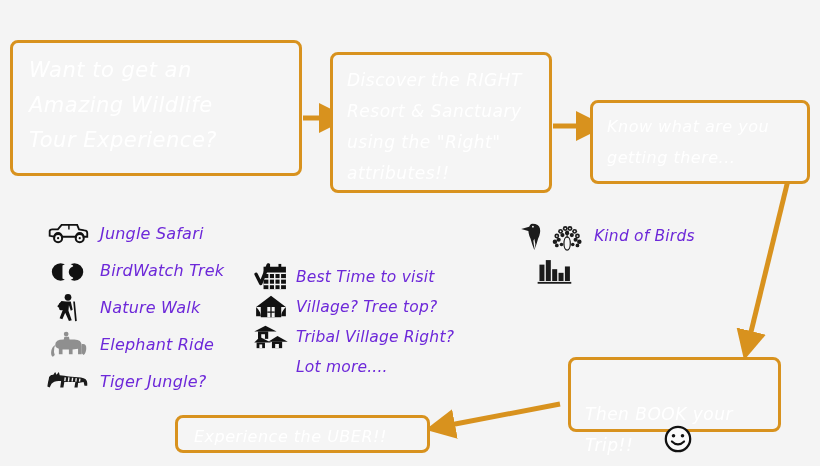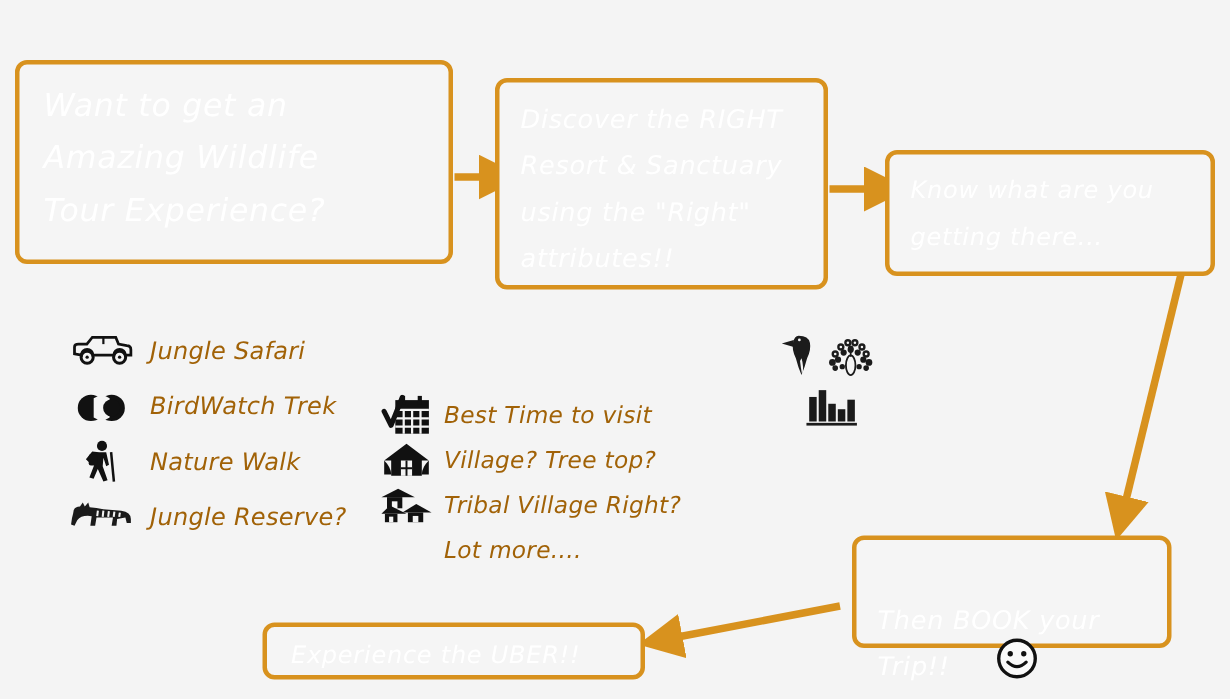--- a/index.html
+++ b/index.html
@@ -114,21 +114,21 @@
     height: 30px;
     display: flex;
     align-items: center;
     justify-content: center;
     color: #111111;
   }
   #col-wildlife .feature-icon { width: 68px; min-width: 68px; height: 34px; }
   #col-stay .feature-icon     { width: 38px; min-width: 38px; height: 28px; }
 
   .feature-label {
-    color: #a16207;
+    color: #6d28d9;
     font-family: "DejaVu Sans", sans-serif;
     font-style: italic;
     font-size: 16px;
     white-space: nowrap;
     padding-left: 8px;
     letter-spacing: 0.2px;
   }
   #col-stay .feature-label { font-size: 15.5px; padding-left: 6px; }
   #col-wildlife .feature-label { font-size: 15.5px; padding-left: 6px; }
 
@@ -212,35 +212,49 @@
         <svg viewBox="0 0 30 32" width="28" height="30" aria-hidden="true">
           <circle cx="15" cy="4.5" r="3.6" fill="#111"></circle>
           <path d="M13 9 L18 9 L20 18 L18 19 L16 13 L15.5 19 L19 29 L16 30 L12 21 L9 28 L6 27 L9.5 18 L9 12 L5.5 16 L3.5 14 L8 8.5 Z" fill="#111"></path>
           <rect x="5.5" y="10.5" width="6" height="8" rx="1.6" fill="#111"></rect>
           <line x1="21.5" y1="9" x2="23.5" y2="30" stroke="#111" stroke-width="1.8"></line>
         </svg>
       </span>
       <span class="feature-label">Nature Walk</span>
     </div>
 
+    <div class="feature-row">
+      <span class="feature-icon">
+        <svg viewBox="0 0 46 32" width="42" height="30" aria-hidden="true">
+          <g fill="#8f8f8f">
+            <circle cx="21" cy="4" r="2.6"></circle>
+            <path d="M19 7 L24 7 L25 12 L18 12 Z"></path>
+            <path d="M9 16 Q9 10 18 10 L30 10 Q38 10 38 17 L38 26 L34 26 L34 20 L28 21 L28 26 L24 26 L24 21 L17 21 L17 26 L13 26 L13 20 Q9 19 9 16 Z"></path>
+            <path d="M38 15 Q43 14 43 19 Q43 25 40 27 L38 25 Z"></path>
+            <path d="M9 16 Q5 18 4.5 24 Q4.3 28 6.5 29 L8.5 27 Q7 24 8 19 Z"></path>
+          </g>
+        </svg>
+      </span>
+      <span class="feature-label">Elephant Ride</span>
+    </div>
 
     <div class="feature-row">
       <span class="feature-icon">
         <svg viewBox="0 0 48 24" width="44" height="22" aria-hidden="true">
           <path d="M3 9 Q3 4 8 4 L10 1 L11.5 4 L14 1 L15 4.5 Q20 5 25 6 L38 7 Q45 8 45 13 L45 16 L42 16 L41 12 L35 13 L34.5 18 L31 18 L32 12 L20 12 L19 18 L15.5 18 L16.5 11 Q9 10 6 14 L4 18 L1.5 17 Q2 12 3 9 Z" fill="#1b1b1b"></path>
           <g stroke="#f4f4f4" stroke-width="1.5">
             <line x1="21" y1="7" x2="20.5" y2="11"></line>
             <line x1="25" y1="7" x2="24.5" y2="11.5"></line>
             <line x1="29" y1="7.4" x2="28.5" y2="11.5"></line>
             <line x1="33" y1="7.8" x2="32.5" y2="11.5"></line>
             <line x1="37" y1="8.4" x2="36.5" y2="11.5"></line>
           </g>
         </svg>
       </span>
-      <span class="feature-label">Jungle Reserve?</span>
+      <span class="feature-label">Tiger Jungle?</span>
     </div>
   </div>
 
   <div class="feature-col" id="col-stay">
 
     <div class="feature-row">
       <span class="feature-icon">
         <svg viewBox="0 0 34 30" width="34" height="28" aria-hidden="true">
           <rect x="9" y="4" width="24" height="24" fill="#111"></rect>
           <g stroke="#f4f4f4" stroke-width="1.6">
@@ -335,20 +349,21 @@
           <g fill="#f4f4f4">
             <circle cx="39" cy="16" r="0.9"></circle>
               <circle cx="43" cy="11" r="0.9"></circle>
             <circle cx="48" cy="8" r="0.9"></circle>
               <circle cx="53" cy="8" r="0.9"></circle>
             <circle cx="58" cy="11" r="0.9"></circle>
               <circle cx="61" cy="16" r="0.9"></circle>
           </g>
         </svg>
       </span>
+      <span class="feature-label">Kind of Birds</span>
     </div>
 
     <div class="feature-row">
       <span class="feature-icon">
         <svg viewBox="0 0 44 30" width="40" height="28" aria-hidden="true">
           <g fill="#1b1b1b">
             <rect x="6" y="8" width="5.5" height="18"></rect>
             <rect x="13" y="3" width="5.5" height="23"></rect>
             <rect x="20" y="13" width="5.5" height="13"></rect>
             <rect x="27" y="17" width="5.5" height="9"></rect>

